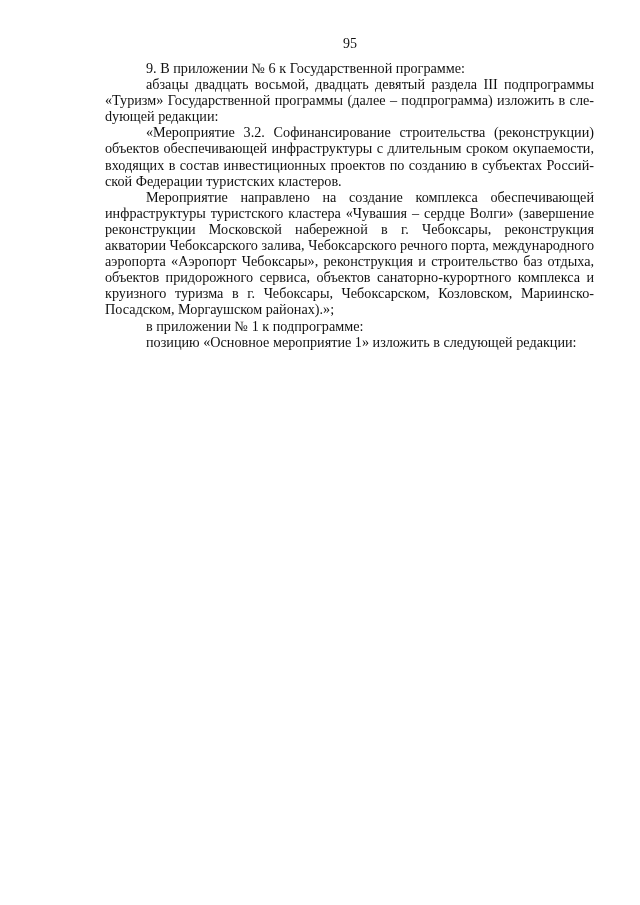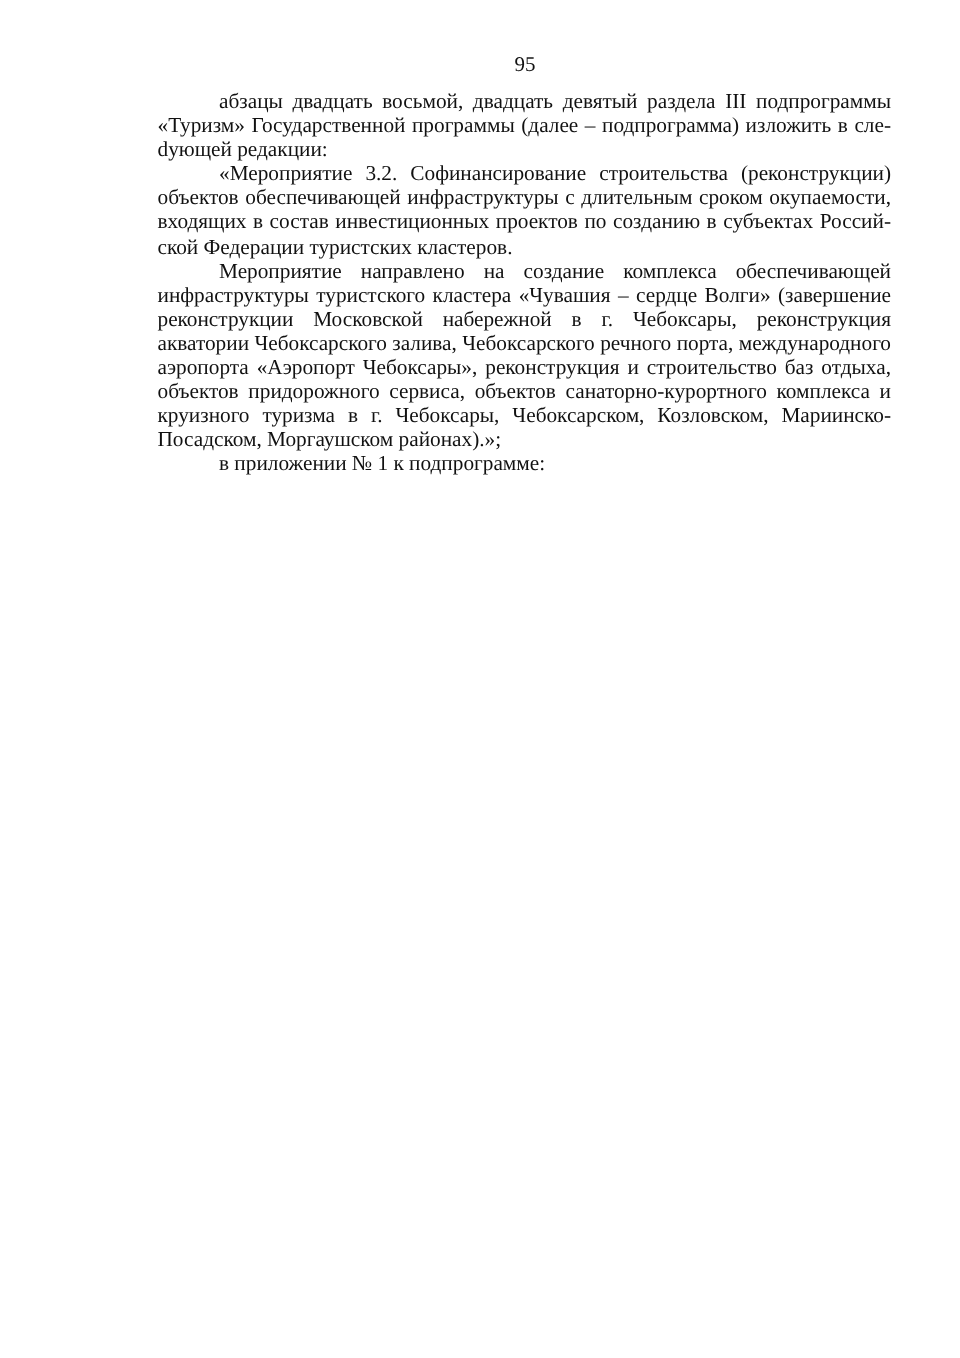--- a/index.html
+++ b/index.html
@@ -41,17 +41,19 @@
     .para.left {
       text-align: left;
     }
   </style>
 </head>
 <body>
 
 <div class="page-number">95</div>
 
 <div class="content">
+  <p class="para left">9. В приложении № 6 к Государственной программе:</p>
   <p class="para">абзацы двадцать восьмой, двадцать девятый раздела III подпрограммы «Туризм» Государственной программы (далее – подпрограмма) изложить в сле­dующей редакции:</p>
   <p class="para">«Мероприятие 3.2. Софинансирование строительства (реконструкции) объектов обеспечивающей инфраструктуры с длительным сроком окупаемости, входящих в состав инвестиционных проектов по созданию в субъектах Россий­ской Федерации туристских кластеров.</p>
   <p class="para">Мероприятие направлено на создание комплекса обеспечивающей инфра­структуры туристского кластера «Чувашия – сердце Волги» (завершение рекон­струкции Московской набережной в г. Чебоксары, реконструкция акватории Че­боксарского залива, Чебоксарского речного порта, международного аэропорта «Аэропорт Чебоксары», реконструкция и строительство баз отдыха, объектов придорожного сервиса, объектов санаторно-курортного комплекса и круизного туризма в г. Чебоксары, Чебоксарском, Козловском, Мариинско-Посадском, Моргаушском районах).»;</p>
   <p class="para left">в приложении № 1 к подпрограмме:</p>
+  <p class="para left">позицию «Основное мероприятие 1» изложить в следующей редакции:</p>
 </div>
 
 </body></html>

